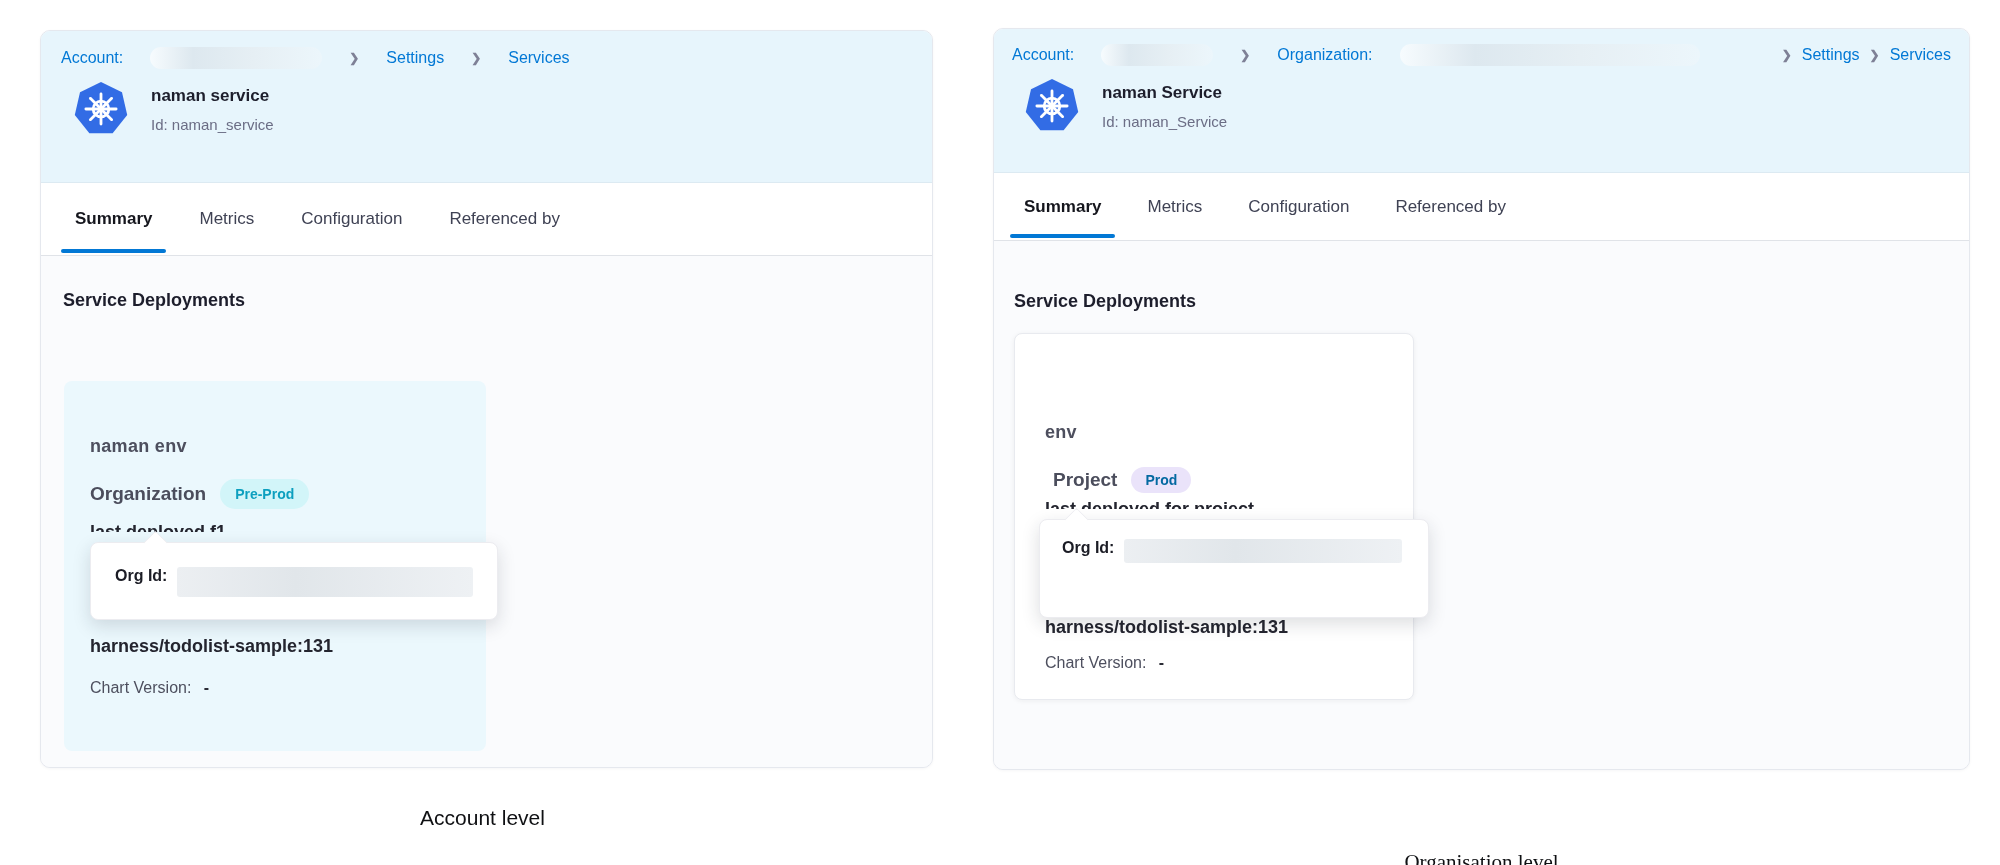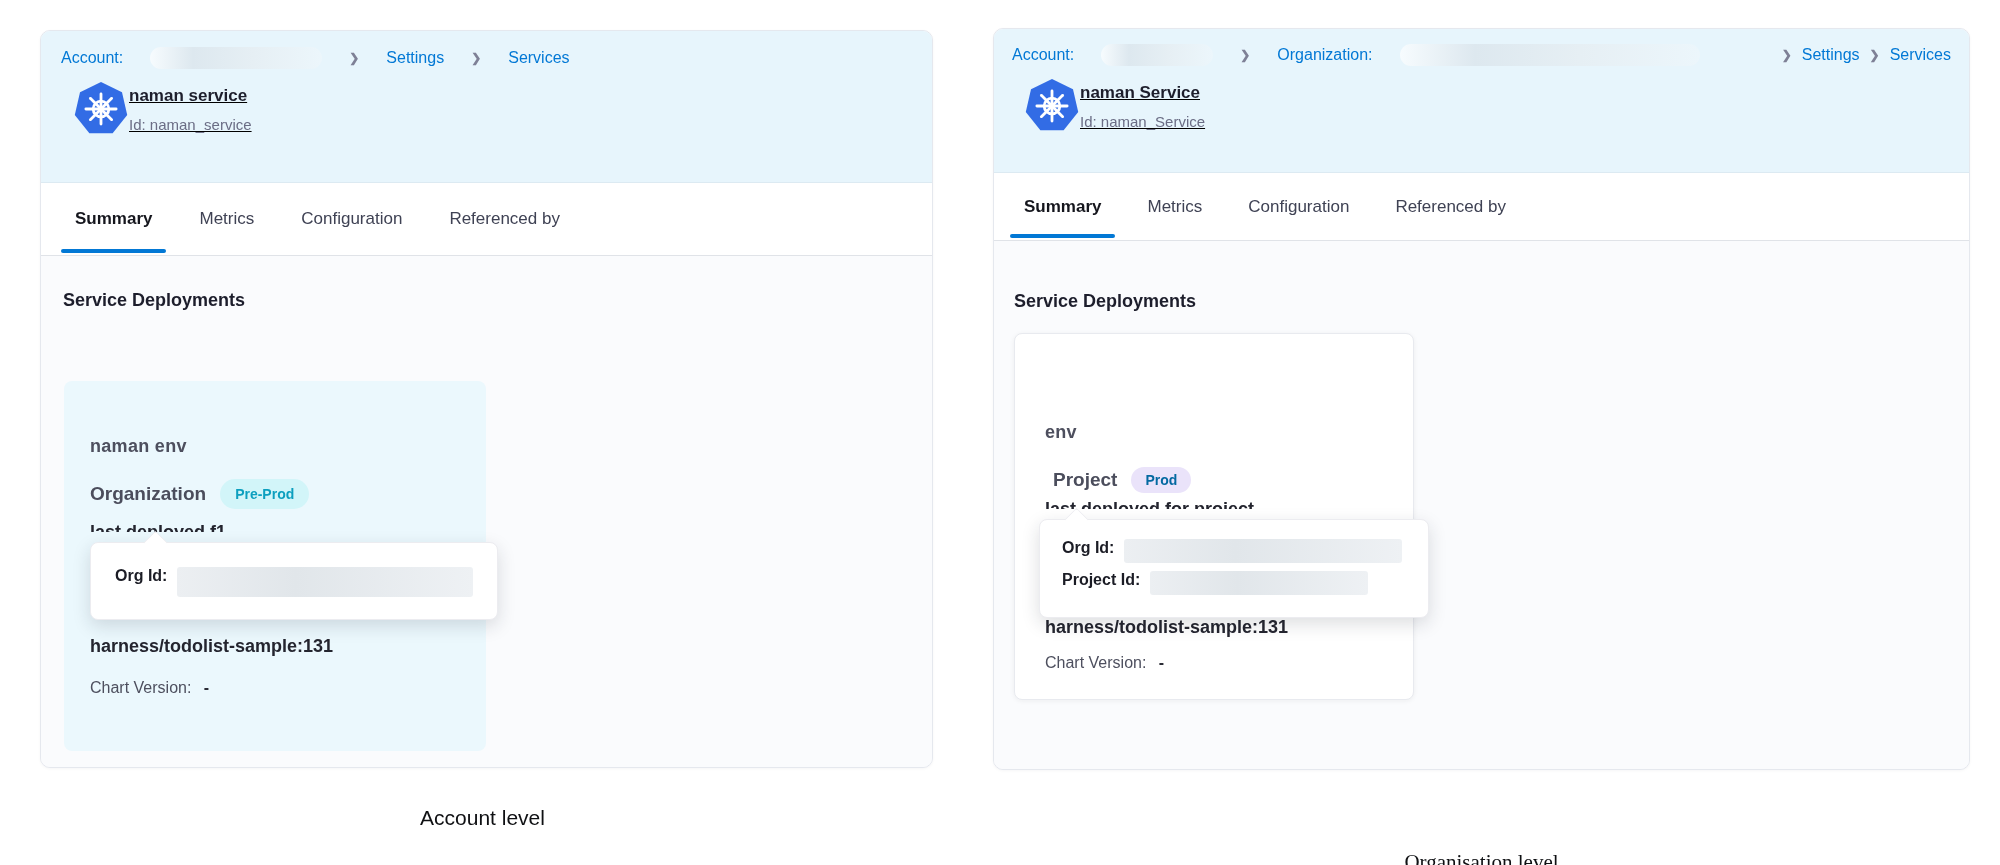--- a/index.html
+++ b/index.html
@@ -19,21 +19,21 @@
   .breadcrumb { display:flex; align-items:center; gap:27px; font-size:16px; margin-bottom:12px; }
   .crumb { color:#0278d5; cursor:pointer; white-space:nowrap; }
   .sep { color:#7e8096; font-size:12px; font-weight:bold; }
   .chip { height:22px; border-radius:11px;
           background:linear-gradient(90deg, rgba(255,255,255,.65), #dde8ef 25%, #e6eff4 60%, rgba(240,247,251,.55)); }
   .chip.acct-l { width:172px; }
   .chip.acct-r { width:112px; }
   .chip.org-r  { width:300px; }
   .crumb-right { margin-left:auto; display:flex; align-items:center; gap:10px; }
 
-  .identity { display:flex; align-items:center; padding-left:12px;text-decoration:underline; }
+  .identity { display:flex; align-items:center; gap:22px; padding-left:12px; }
   .k8s { width:56px; height:56px; display:block; }
   .svc-title { font-size:17px; font-weight:bold; color:#1d1e2c; margin-bottom:10px; }
   .svc-id { font-size:15px; color:#6b6d85; }
 
   
   .tabs { display:flex; align-items:stretch; background:#ffffff; border-bottom:1px solid #e0e3e8; flex:none; }
   .pl .tabs { height:73px; padding:0 34px; gap:47px; }
   .pr .tabs { height:68px; padding:0 30px; gap:46px; }
   .tab { position:relative; display:flex; align-items:center; font-size:17px; color:#3f4254; cursor:pointer; }
   .tab.active { font-weight:bold; color:#15161d; }
@@ -246,24 +246,20 @@
       <div class="occluded">
         <span>last deployed for project</span>
       </div>
 
       <div class="tooltip">
         <span class="caret"></span>
         <div class="tt-row">
           <span class="tt-label">Org Id:</span>
           <span class="tt-bar org-r"></span>
         </div>
-        <div class="tt-row">
-          <span class="tt-label">Project Id:</span>
-          <span class="tt-bar proj-r"></span>
-        </div>
       </div>
 
       <div class="artifact">harness/todolist-sample:131</div>
       <div class="chart-line">
         <span>Chart Version:</span>
         <span class="chart-val">-</span>
       </div>
     </div>
   </div>
 </section>

